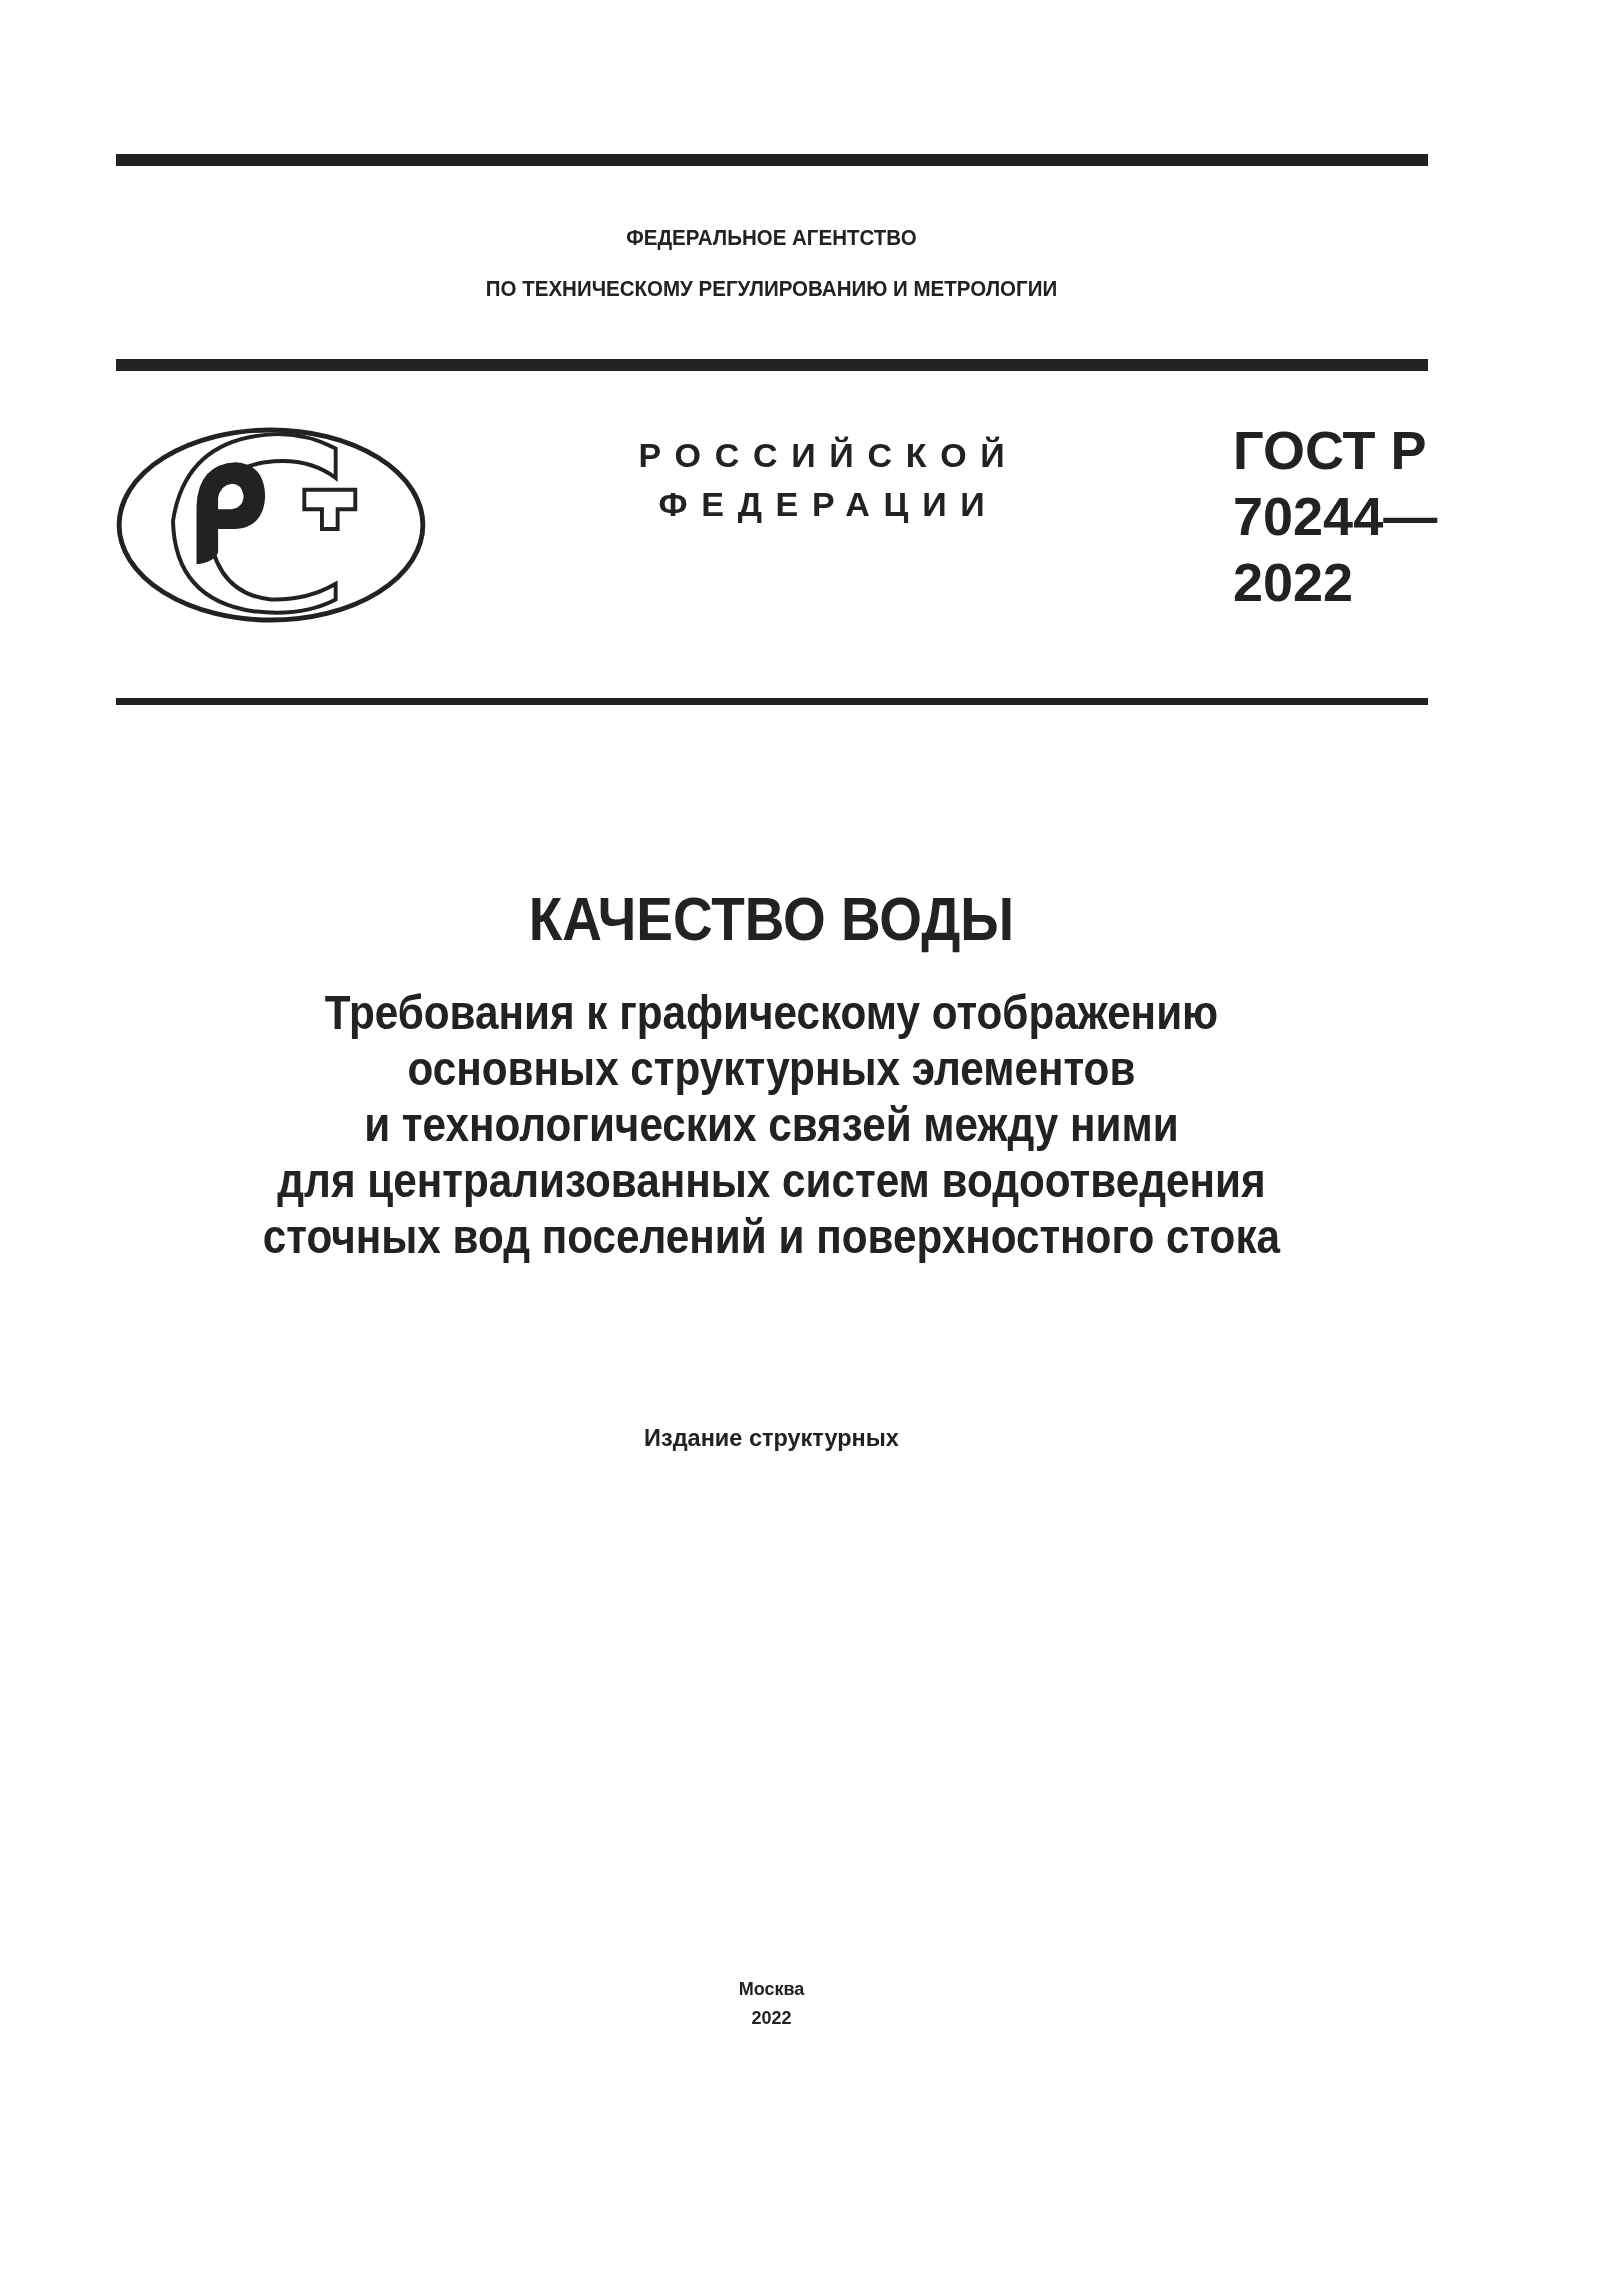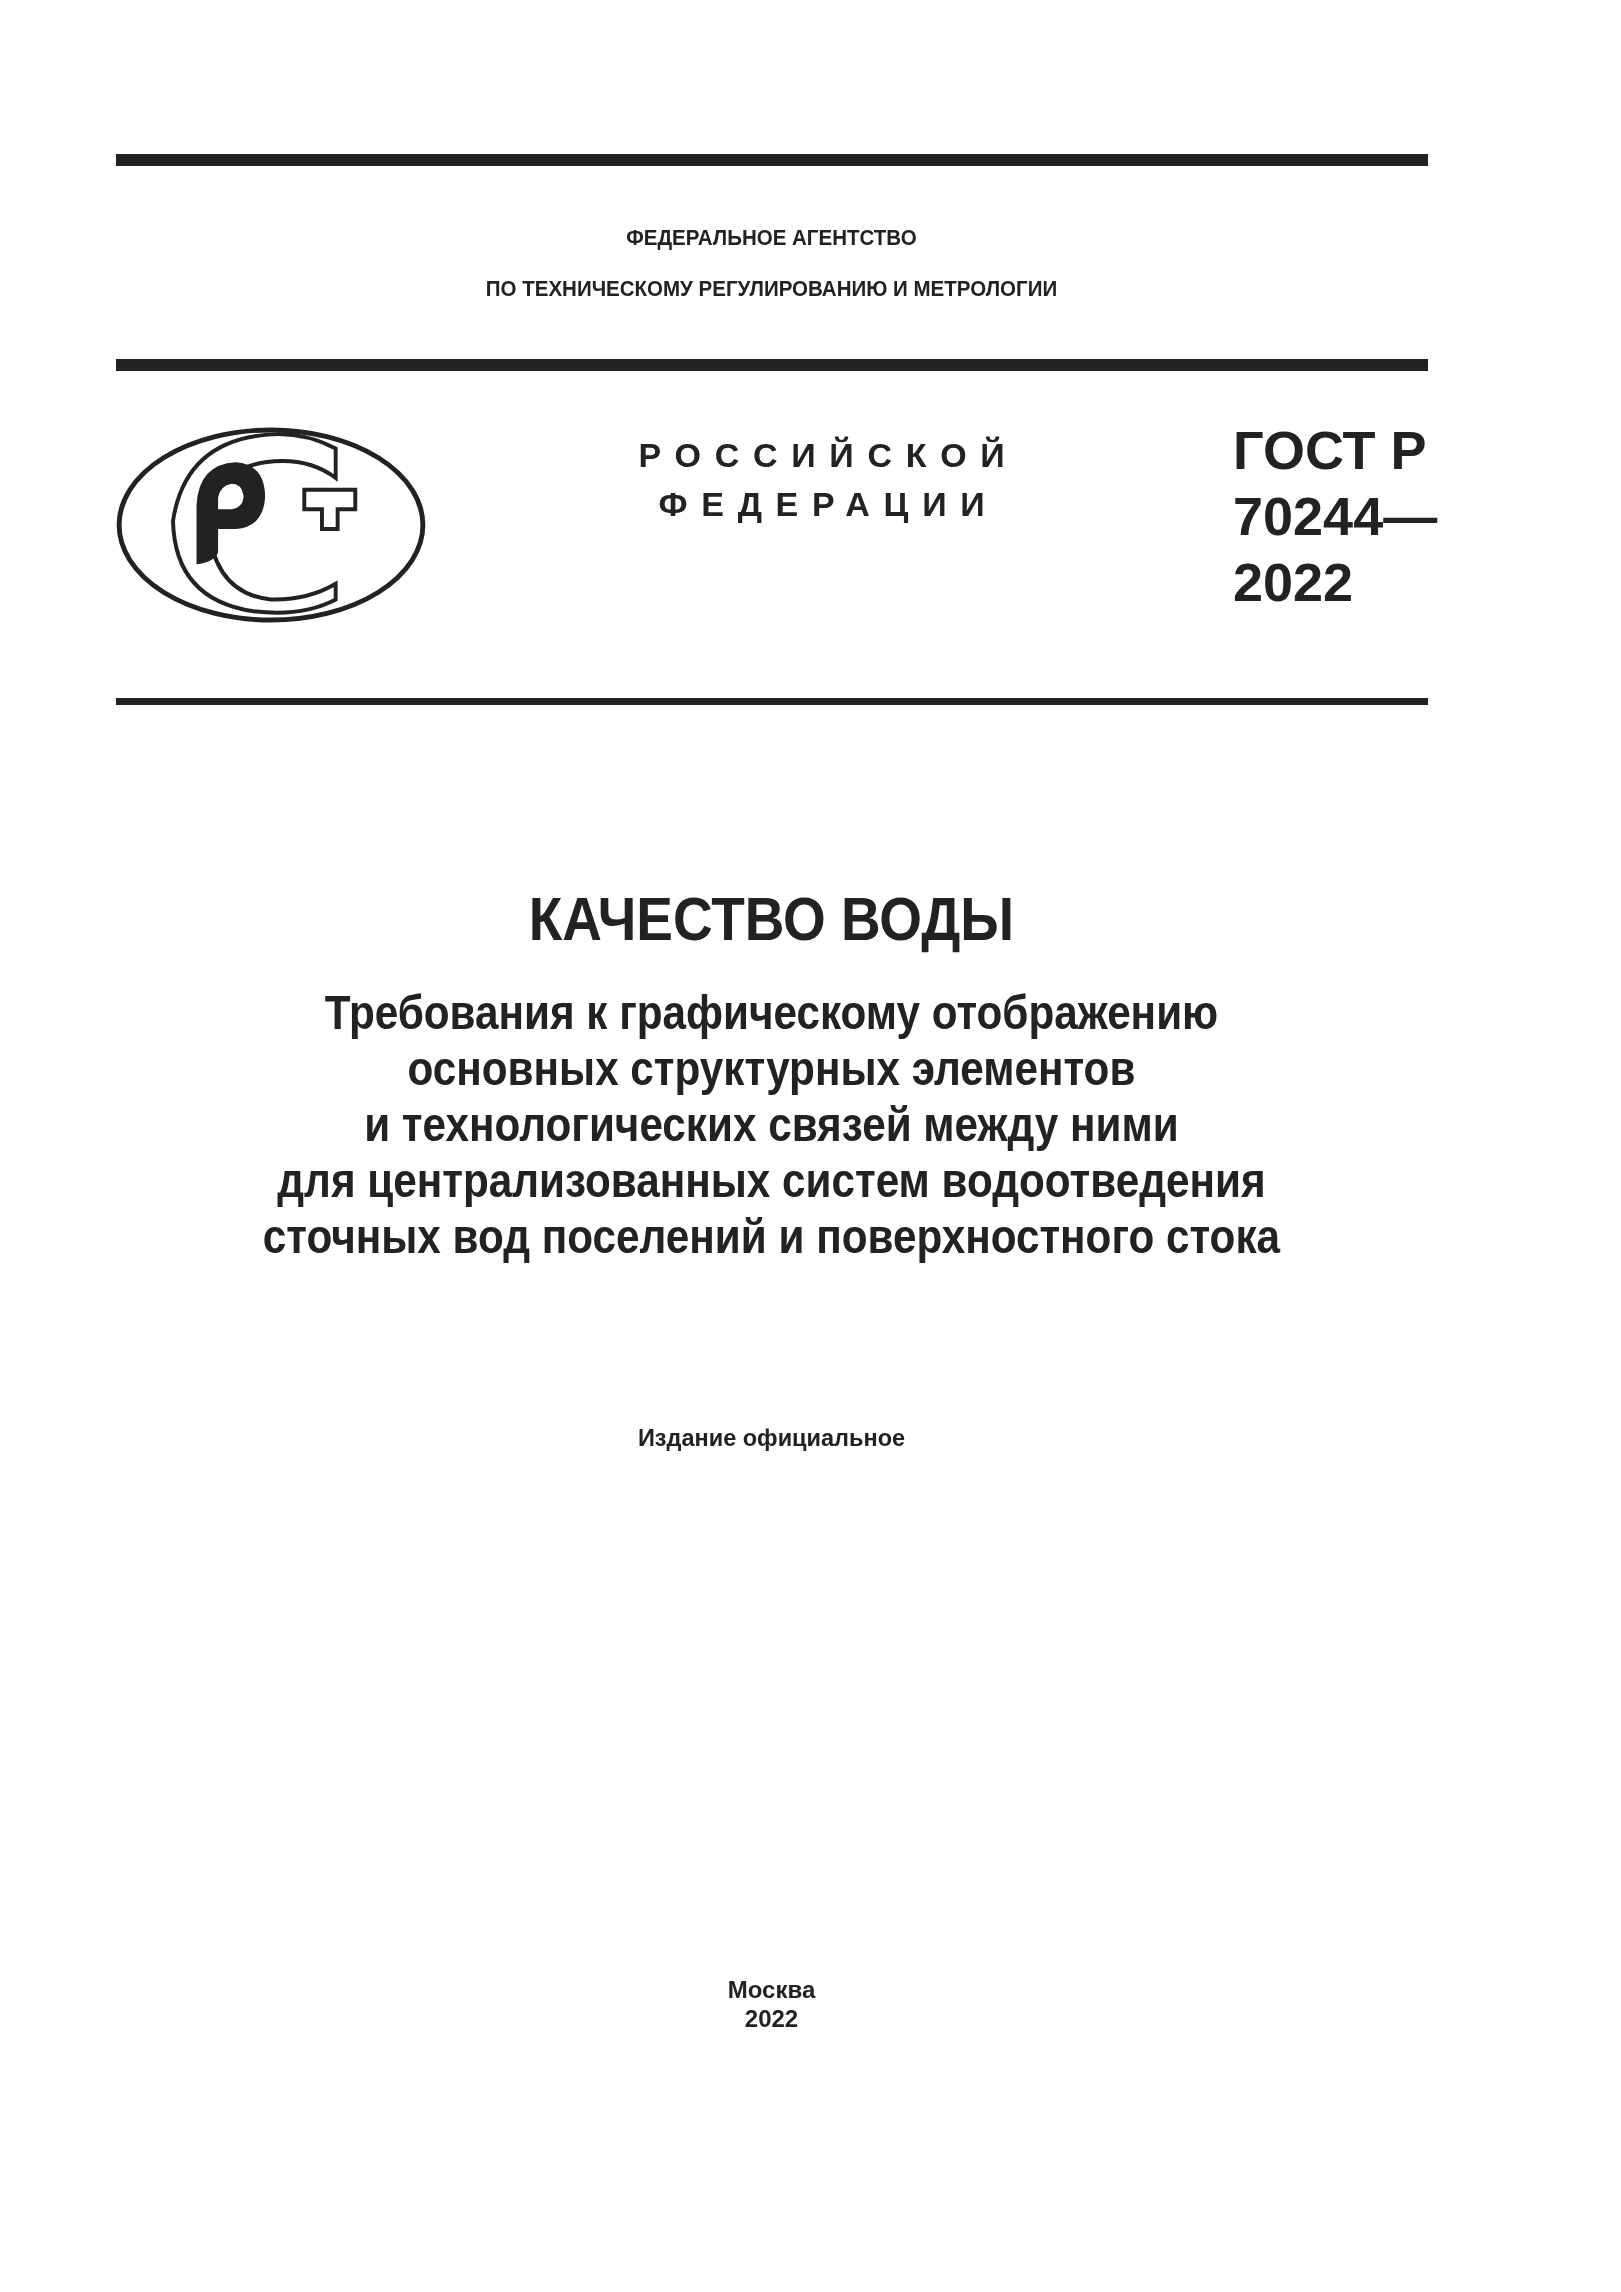--- a/index.html
+++ b/index.html
@@ -8,21 +8,21 @@
   .center-text { position: absolute; left: 0; width: 1543px; text-align: center; font-weight: bold; white-space: nowrap; }
   .agency { font-size: 21.6px; line-height: 21.6px; transform: scaleX(0.95); transform-origin: 771px 0; }
   .logo { position: absolute; left: 116px; top: 427px; width: 310px; height: 196px; }
   .natstd { position: absolute; left: 598px; width: 461px; text-align: center; font-weight: bold; font-size: 34px; letter-spacing: 13.7px; line-height: 49px; top: 431px; }
   .natstd div { height: 49px; }
   .gost { position: absolute; left: 1233px; top: 417px; font-weight: bold; font-size: 54px; line-height: 66px; }
   .title { top: 885px; font-size: 61px; line-height: 69px; transform: scaleX(0.9); transform-origin: 771px 0; }
   .subtitle { top: 985px; font-size: 48px; line-height: 56px; transform: scaleX(0.88); transform-origin: 771px 0; }
   .subtitle div { height: 56px; }
   .edition { top: 1426px; font-size: 23.5px; line-height: 25.5px; }
-  .publisher { top: 1975px; font-size: 24px; line-height: 29px; }
+  .publisher { top: 1975px; font-size: 18px; line-height: 29px; }
   .publisher div { height: 29px; }
 </style>
 </head>
 <body>
 
 <div class="bar" style="top:154px;height:11.8px;"></div>
 
 <div class="center-text agency" style="top:227px;">ФЕДЕРАЛЬНОЕ АГЕНТСТВО</div>
 <div class="center-text agency" style="top:278px;">ПО ТЕХНИЧЕСКОМУ РЕГУЛИРОВАНИЮ И МЕТРОЛОГИИ</div>
 
@@ -57,19 +57,19 @@
 <div class="center-text title">КАЧЕСТВО ВОДЫ</div>
 
 <div class="center-text subtitle">
   <div>Требования к графическому отображению</div>
   <div>основных структурных элементов</div>
   <div>и технологических связей между ними</div>
   <div>для централизованных систем водоотведения</div>
   <div>сточных вод поселений и поверхностного стока</div>
 </div>
 
-<div class="center-text edition">Издание официальное</div>
+<div class="center-text edition">Издание структурных</div>
 
 <div class="center-text publisher">
   <div>Москва</div>
   <div>2022</div>
 </div>
 
 
 </body></html>

